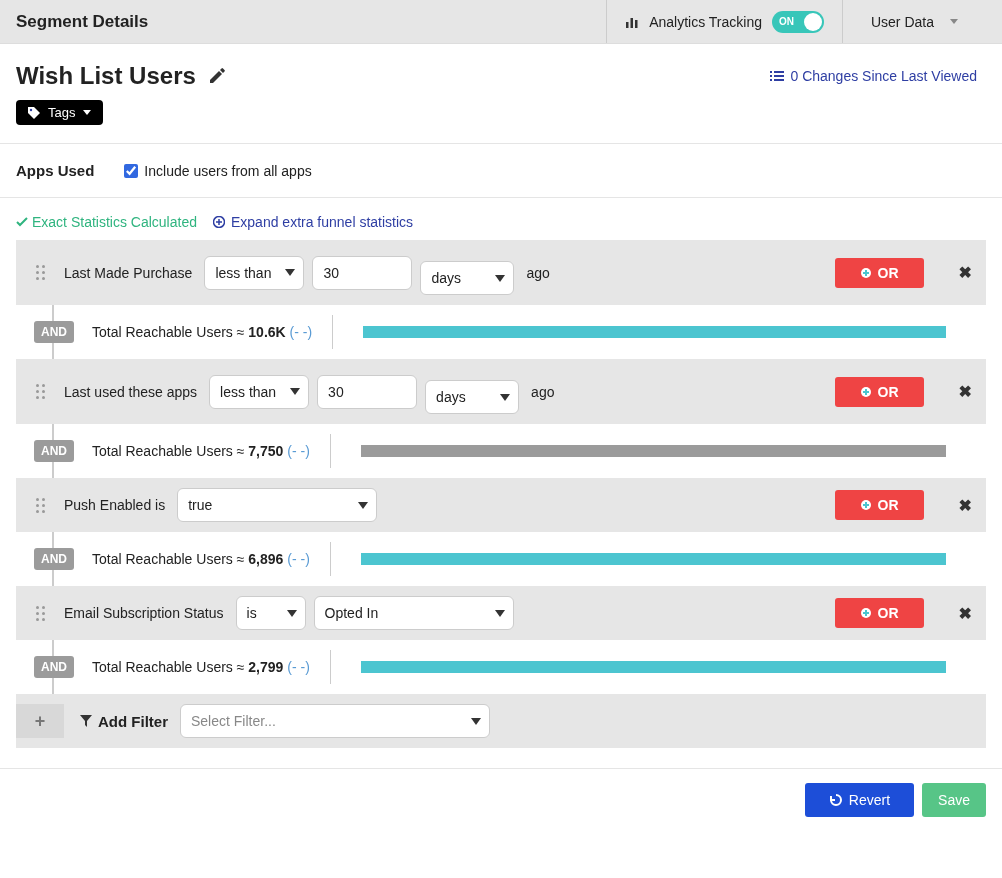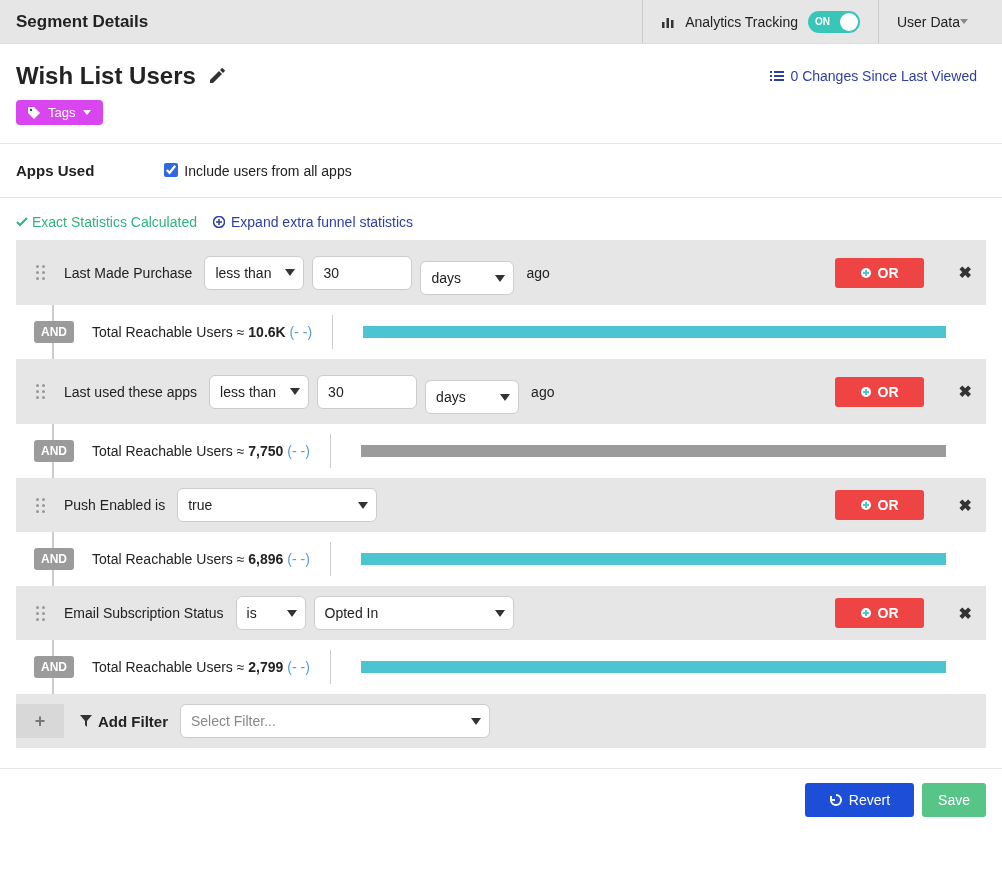--- a/index.html
+++ b/index.html
@@ -6,38 +6,38 @@
 body { font-family: -apple-system, BlinkMacSystemFont, "Segoe UI", Helvetica, Arial, sans-serif; font-size: 14px; color: #222; background: #fff; width: 1002px; }
 .header { background: #e6e6e6; height: 44px; display: flex; align-items: center; padding: 0 16px; border-bottom: 1px solid #ddd; }
 .header-title { font-weight: 700; font-size: 17px; flex: 1; }
 .header-right { display: flex; align-items: center; height: 100%; }
 .analytics-tracking { display: flex; align-items: center; padding: 0 18px; height: 100%; border-left: 1px solid #ccc; gap: 10px; }
 .analytics-tracking .icon { font-size: 14px; }
 .analytics-label { font-size: 14px; }
 .toggle { position: relative; width: 52px; height: 22px; background: #38c6b9; border-radius: 11px; display: flex; align-items: center; cursor: pointer; }
 .toggle-label { color: #fff; font-size: 10px; font-weight: 600; margin-left: 7px; }
 .toggle-knob { position: absolute; right: 2px; top: 2px; width: 18px; height: 18px; border-radius: 50%; background: #fff; }
-.user-data { display: flex; align-items: center; padding: 0 18px; height: 100%; border-left: 1px solid #ccc; gap: 0; cursor: pointer; }
+.user-data { display: flex; align-items: center; padding: 0 28px; height: 100%; border-left: 1px solid #ccc; gap: 16px; cursor: pointer; }
 .chev-down { width: 0; height: 0; border-left: 4px solid transparent; border-right: 4px solid transparent; border-top: 5px solid #888; }
 
 .title-row { display: flex; align-items: center; padding: 18px 25px 10px 16px; }
 .segment-name { font-size: 24px; font-weight: 600; }
 .edit-icon { margin-left: 12px; cursor: pointer; }
 .title-spacer { flex: 1; }
 .changes-link { color: #2e3ea3; font-size: 14px; display: flex; align-items: center; gap: 6px; cursor: pointer; }
 
 .tags-row { padding: 0 16px 18px 16px; }
-.tags-btn { background: #d946ef; color: #fff; border: none; border-radius: 4px; padding: 5px 12px; font-size: 13px; display: inline-flex; align-items: center; gap: 8px; cursor: pointer; }
+.tags-btn { background: #000000; color: #fff; border: none; border-radius: 4px; padding: 5px 12px; font-size: 13px; display: inline-flex; align-items: center; gap: 8px; cursor: pointer; }
 .tags-btn .caret { width: 0; height: 0; border-left: 4px solid transparent; border-right: 4px solid transparent; border-top: 5px solid #fff; }
 
 .section-divider { border-top: 1px solid #e5e5e5; }
 
 .apps-used { padding: 18px 16px; display: flex; align-items: center; gap: 30px; }
 .apps-used-label { font-weight: 700; font-size: 15px; }
-.checkbox-label { display: flex; gap: 6px; font-size: 14px; margin-left: 40px; }
+.checkbox-label { display: flex; align-items: center; gap: 6px; font-size: 14px; }
 .checkbox-label input { width: 14px; height: 14px; accent-color: #3168e0; }
 
 .filters-header { padding: 16px 16px 10px 16px; display: flex; align-items: center; }
 .filters-title { font-weight: 600; font-size: 15px; flex: 1; }
 .exact-stats { color: #2fb47f; font-size: 14px; margin-right: 16px; display: flex; align-items: center; gap: 4px; }
 .expand-stats { color: #2e3ea3; font-size: 14px; display: flex; align-items: center; gap: 6px; cursor: pointer; }
 
 .filter-row { background: #e6e6e6; display: flex; align-items: center; padding: 10px 14px 10px 0; margin: 0 16px; }
 .drag-handle { width: 48px; display: flex; align-items: center; justify-content: center; cursor: grab; color: #999; }
 .drag-dots { display: grid; grid-template-columns: 3px 3px; grid-template-rows: 3px 3px 3px; gap: 3px; }

